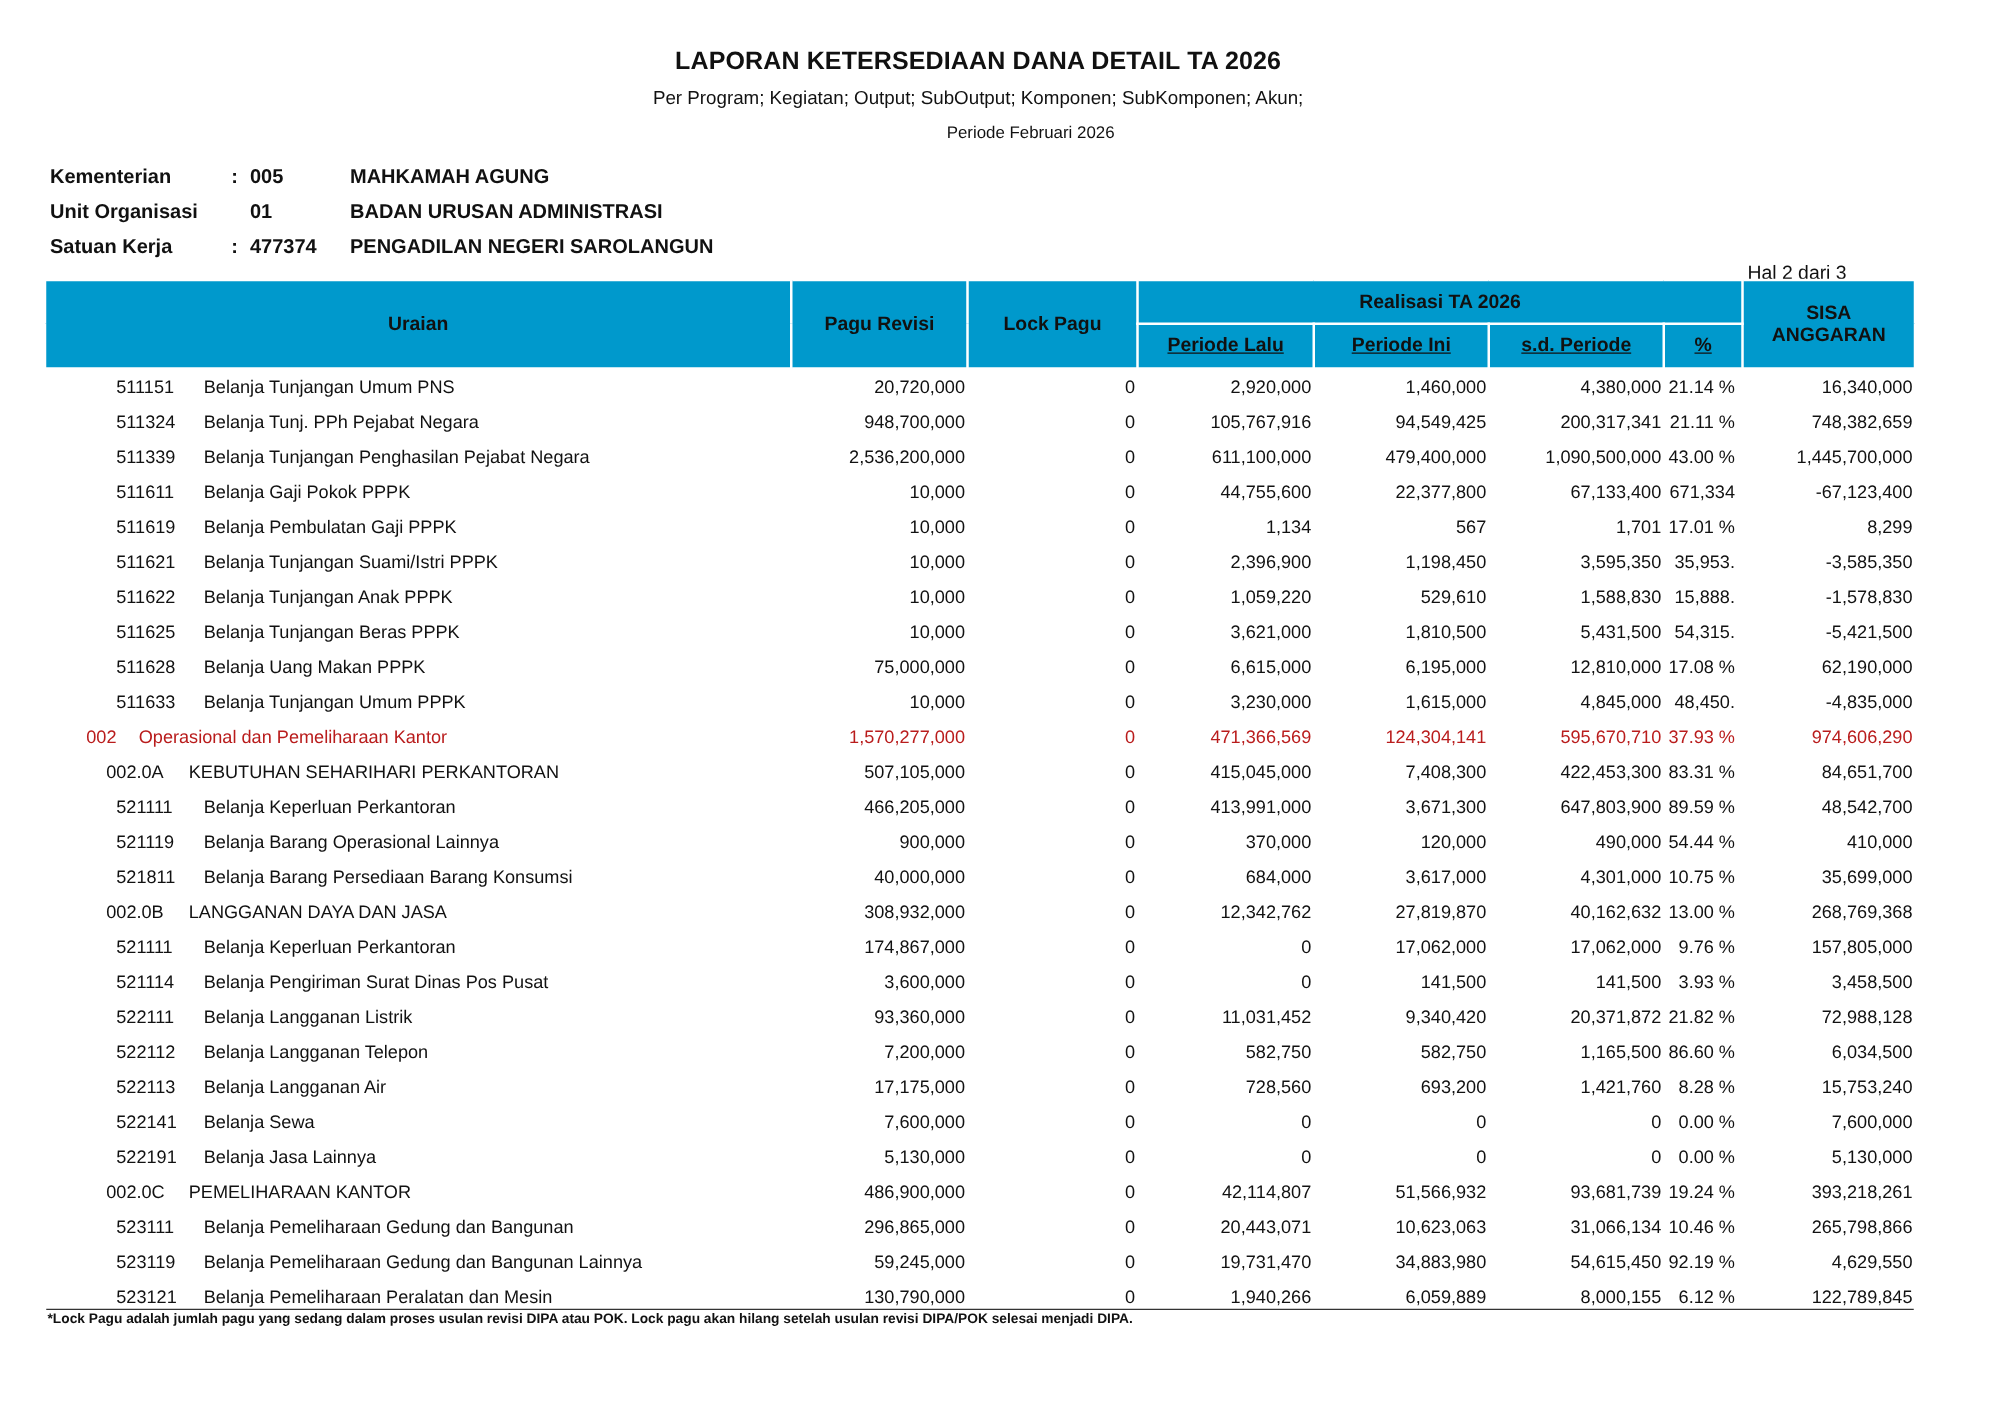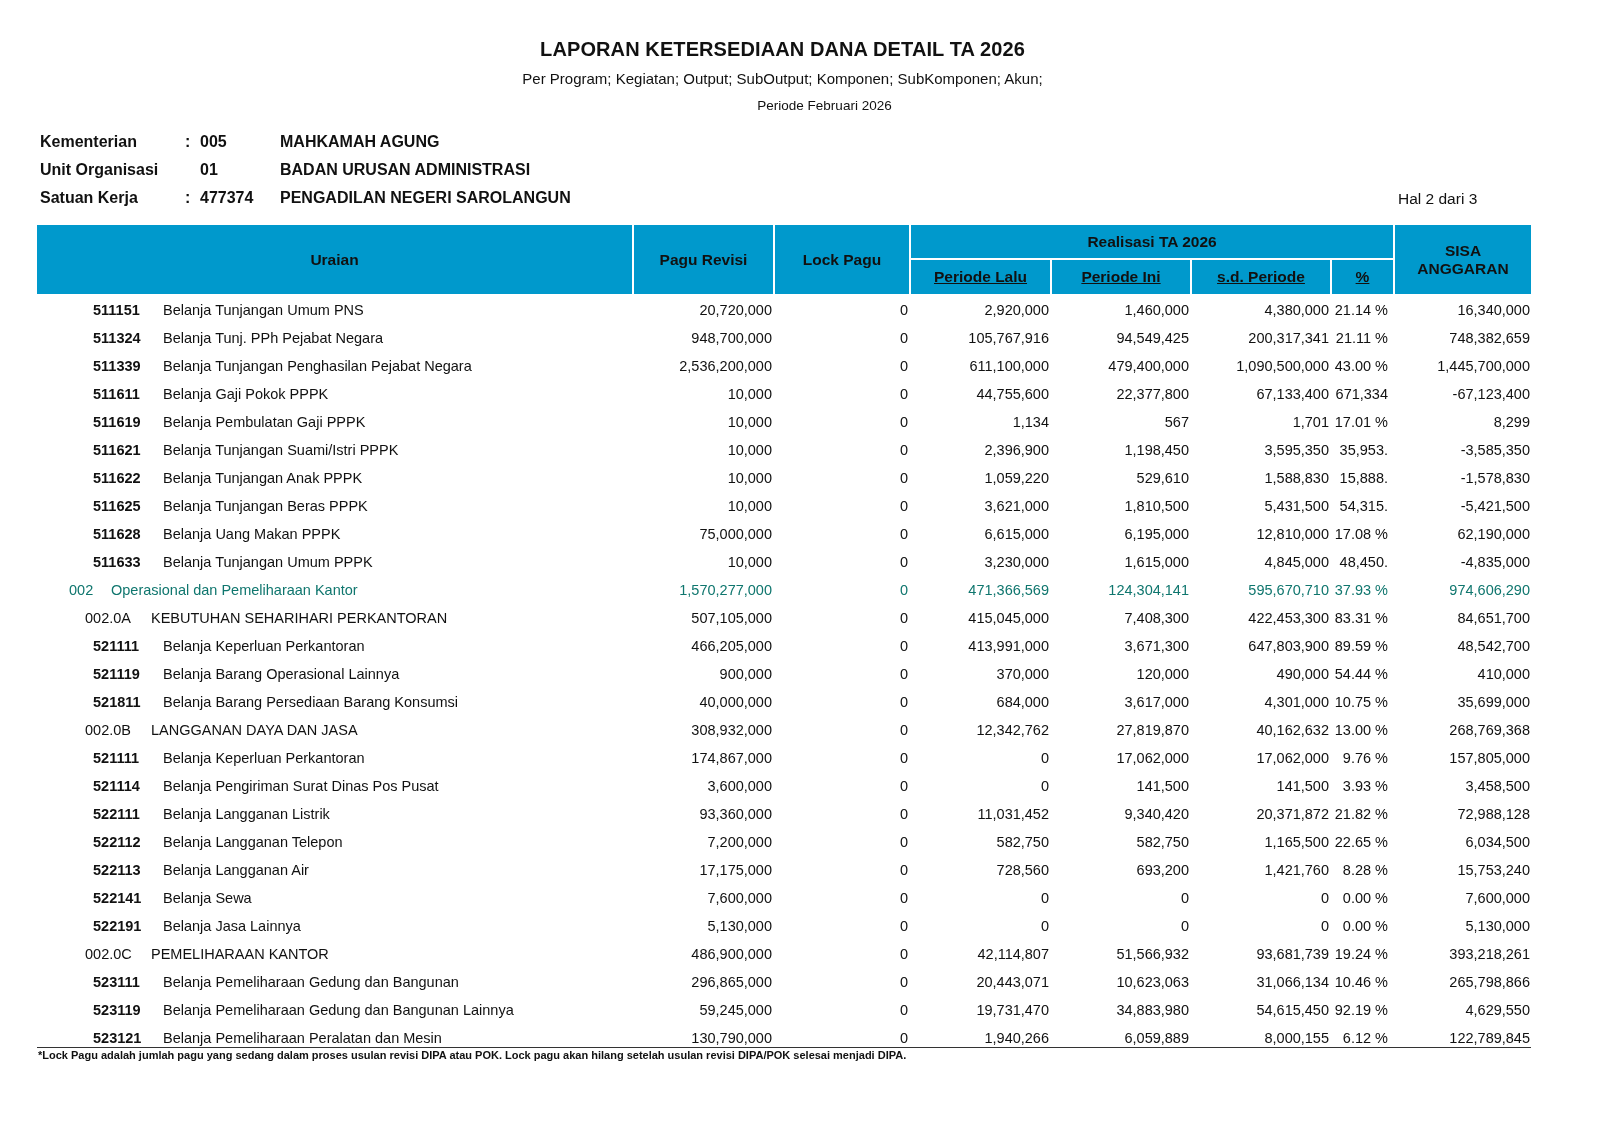--- a/index.html
+++ b/index.html
@@ -21,45 +21,45 @@
       padding-left: 42px;
     }
     .info-row {
       position: absolute; left: 40px; font-size: 16px; font-weight: bold; height: 22px;
     }
     .info-row .lbl { position: absolute; left: 0; white-space: nowrap; }
     .info-row .colon { position: absolute; left: 145px; }
     .info-row .code { position: absolute; left: 160px; }
     .info-row .name { position: absolute; left: 240px; white-space: nowrap; }
     .page-ind {
-      position: absolute; top: 190px; left: 1398px; font-size: 15.5px;
+      position: absolute; top: 210px; left: 1398px; font-size: 15.5px;
     }
     table.rep {
       position: absolute; top: 223px; left: 35px; width: 1496px;
       border-collapse: collapse; table-layout: fixed; font-size: 14.5px;
     }
     table.rep th {
       background: #0099cc; color: #111; font-weight: bold; font-size: 15.5px;
       border: 2px solid #ffffff; padding: 0; text-align: center;
     }
     table.rep thead tr.h1 th { height: 33px; }
     table.rep thead tr.h2 th { height: 34px; text-decoration: underline; }
     table.rep thead th.tall { height: 71px; }
     table.rep tbody td {
       height: 28px; padding: 0; white-space: nowrap; vertical-align: middle;
     }
     td.num { text-align: right; padding-right: 2px !important; }
     td.pct { text-align: right; padding-right: 6px !important; }
     td.uraian { position: relative; }
     .code-cell { display: inline-block; }
-    .akun .code-cell { width: 70px; padding-left: 57px; font-weight: bold; }
+    .akun .code-cell { width: 70px; padding-left: 57px; }
     .akun .desc { padding-left: 0; margin-top: 12px; }
     .komp .code-cell { width: 66px; padding-left: 49px; }
     .prog .code-cell { width: 42px; padding-left: 33px; }
-    tr.prog td { color: #0f766e; }
+    tr.prog td { color: #b91c1c; }
     .rule {
       position: absolute; top: 1047px; left: 37px; width: 1494px; height: 0;
       border-top: 1.5px solid #333;
     }
     .footnote {
       position: absolute; top: 1049px; left: 38px; font-size: 11px; font-weight: bold;
       white-space: nowrap;
     }
   </style>
 </head>
@@ -310,21 +310,21 @@
         <td class="pct">21.82 %</td>
         <td class="num">72,988,128</td>
       </tr>
       <tr class="akun">
         <td class="uraian"><span class="code-cell">522112</span><span class="desc">Belanja Langganan Telepon</span></td>
         <td class="num">7,200,000</td>
         <td class="num">0</td>
         <td class="num">582,750</td>
         <td class="num">582,750</td>
         <td class="num">1,165,500</td>
-        <td class="pct">22.65 %</td>
+        <td class="pct">86.60 %</td>
         <td class="num">6,034,500</td>
       </tr>
       <tr class="akun">
         <td class="uraian"><span class="code-cell">522113</span><span class="desc">Belanja Langganan Air</span></td>
         <td class="num">17,175,000</td>
         <td class="num">0</td>
         <td class="num">728,560</td>
         <td class="num">693,200</td>
         <td class="num">1,421,760</td>
         <td class="pct">8.28 %</td>

